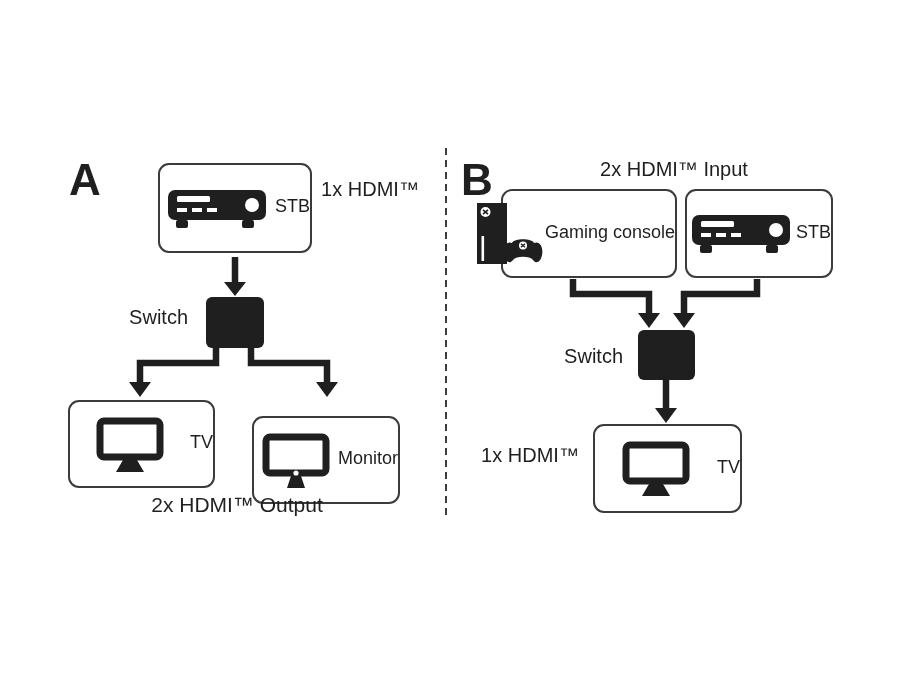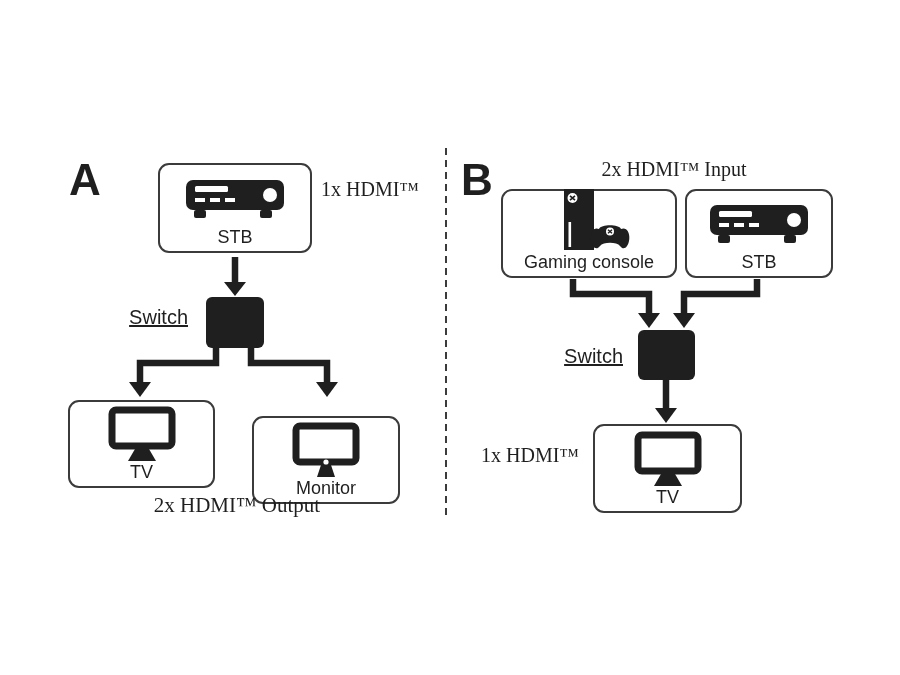--- a/index.html
+++ b/index.html
@@ -7,31 +7,31 @@
     position:relative;width:900px;height:675px;background:#ffffff;
     font-family:"Liberation Sans",sans-serif;color:#1f1f1f;overflow:hidden;
   }
   .overlay{position:absolute;left:0;top:0;width:900px;height:675px;}
   .panel-letter{
     position:absolute;font-size:44px;font-weight:700;line-height:1;
   }
   .device-box{
     position:absolute;box-sizing:border-box;background:#ffffff;
     border:2px solid #3b3b3b;border-radius:11px;
-    display:flex;flex-direction:column;align-items:center;justify-content:flex-end;
+    display:flex;flex-direction:row;align-items:center;justify-content:flex-end;
     padding-bottom:4px;
   }
   .device-icon{flex:1;display:flex;align-items:center;justify-content:center;padding-top:5px;}
   .device-label{font-size:18px;line-height:20px;white-space:nowrap;}
   .switch-node{position:absolute;background:#1f1f1f;border-radius:6px;}
   .side-label{
     position:absolute;width:100px;text-align:right;
-    font-size:20px;line-height:23px;white-space:nowrap;text-decoration:underline;
+    font-size:20px;line-height:23px;white-space:nowrap;
   }
-  .annotation{position:absolute;text-align:center;font-size:20px;line-height:24px;white-space:nowrap;font-family:Liberation Serif, serif;}
+  .annotation{position:absolute;text-align:center;font-size:20px;line-height:24px;white-space:nowrap;}
 </style>
 </head>
 <body>
 
 <div class="stage">
 
   <svg class="overlay" viewBox="0 0 900 675">
     <line x1="446" y1="148" x2="446" y2="520" stroke="#3b3b3b" stroke-width="2" stroke-dasharray="7 5"></line>
 
     <g>

